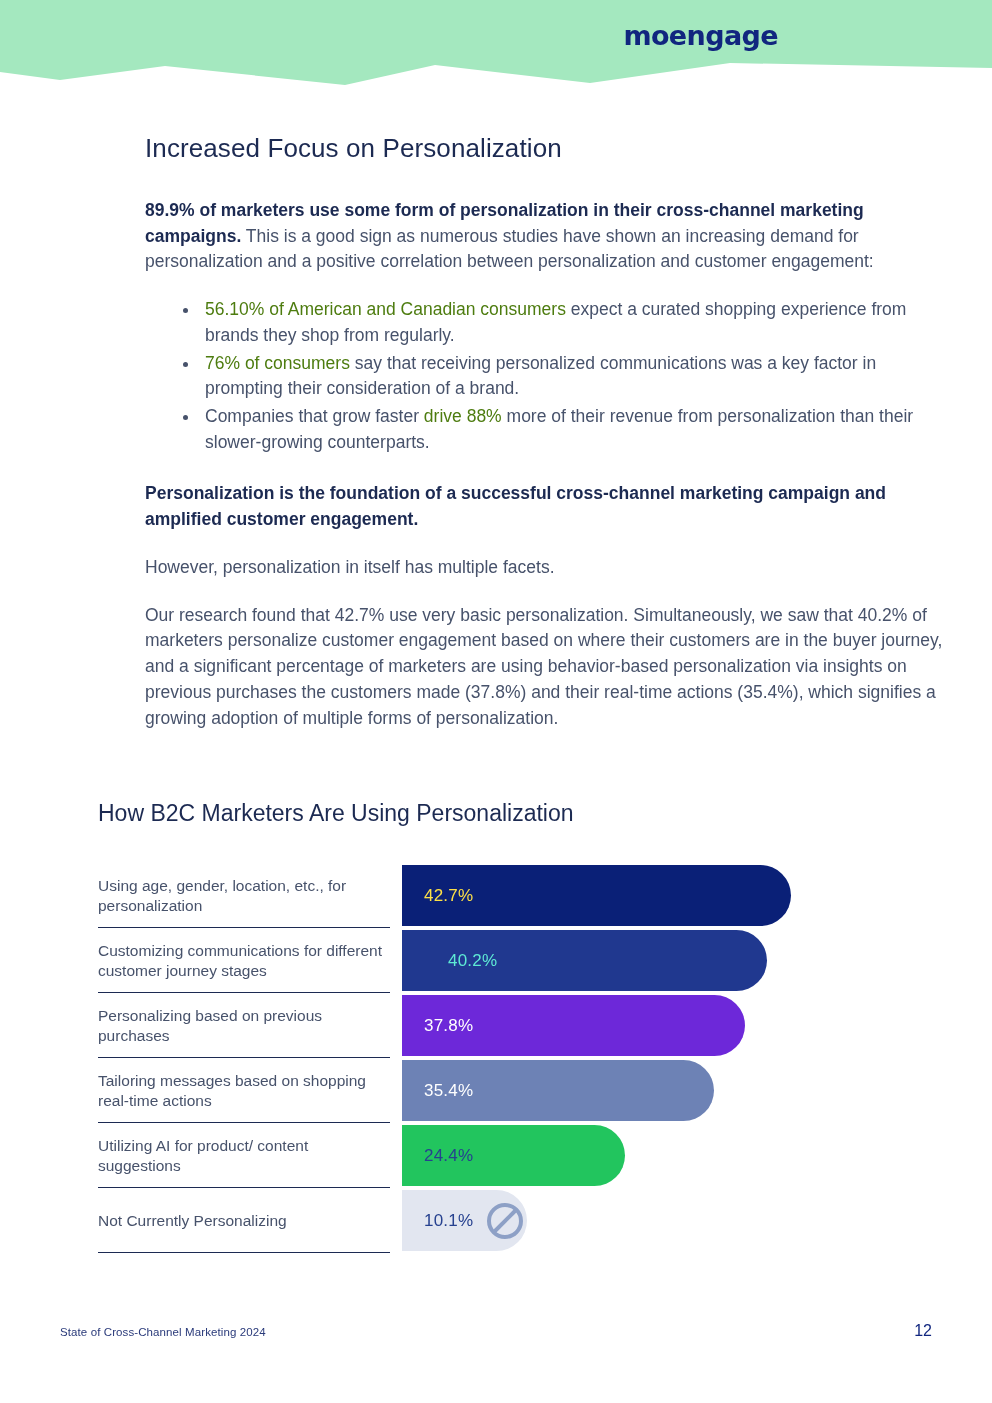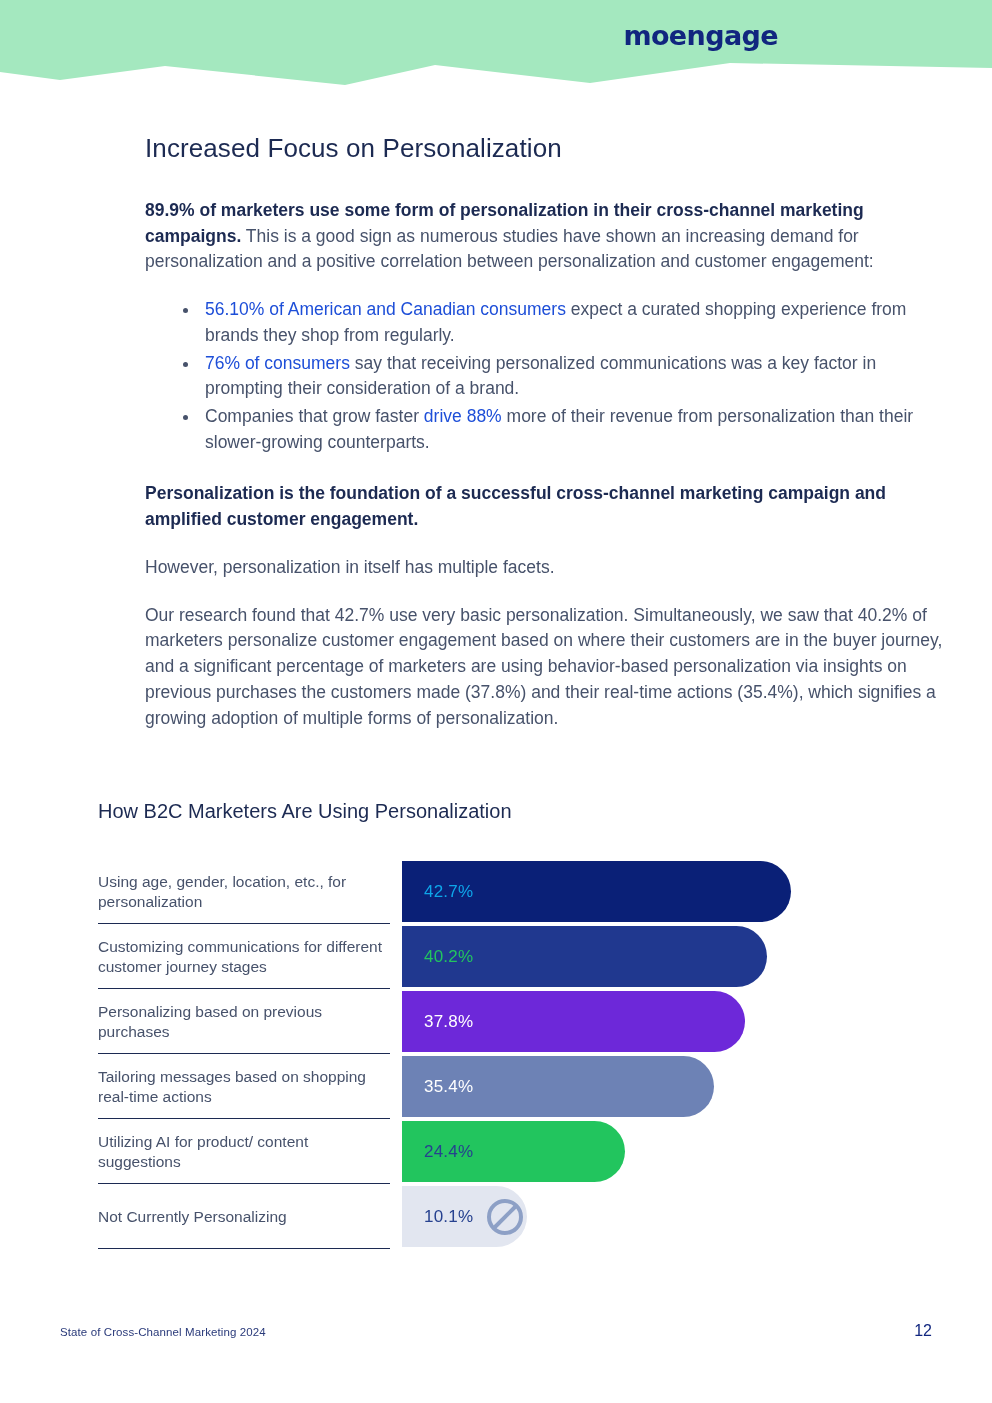--- a/index.html
+++ b/index.html
@@ -62,21 +62,21 @@
   p.para {
     font-size: 17.5px;
     line-height: 1.47;
     color: #47526b;
     margin: 0 0 22px 0;
   }
   .strong-lead {
     font-weight: bold;
     color: #1c2a52;
   }
-  .accent { color: #1d4ed8; }
+  .accent { color: #4d7c0f; }
 
   ul.bullets {
     margin: 0 0 26px 0;
     padding-left: 38px;
     list-style: none;
   }
   ul.bullets li {
     font-size: 17.5px;
     line-height: 1.47;
     color: #47526b;
@@ -98,21 +98,21 @@
   .para-block { margin-top: 28px; }
 
   
   .chart-wrap {
     position: absolute;
     left: 98px;
     top: 800px;
     width: 800px;
   }
   h2.chart-title {
-    font-size: 20px;
+    font-size: 23px;
     font-weight: normal;
     color: #1c2a52;
     margin: 0 0 36px 0;
   }
   .chart-rows { position: relative; }
   .chart-row {
     position: relative;
     height: 65px;
   }
   .row-label {
@@ -224,28 +224,28 @@
   </div>
 
   <div class="chart-wrap">
     <h2 class="chart-title">How B2C Marketers Are Using Personalization</h2>
     <div class="chart-rows" id="chart-rows">
         <div class="chart-row">
           <div class="row-divider top-rule" style="background: transparent;"></div>
           <div class="row-label">Using age, gender, location, etc., for personalization</div>
           <div class="row-divider"></div>
           <div class="bar" style="width: 389px; background: rgb(10, 32, 119);">
-            <span class="bar-value" style="color: #0ea5e9;">42.7%</span>
+            <span class="bar-value" style="color: #fde047;">42.7%</span>
           </div>
         </div>
         <div class="chart-row">
           <div class="row-label">Customizing communications for different customer journey stages</div>
           <div class="row-divider"></div>
           <div class="bar" style="width: 365px; background: rgb(32, 56, 143);">
-            <span class="bar-value" style="color: #22c55e;">40.2%</span>
+            <span class="bar-value" style="color: #5eead4; margin-left: 24px;">40.2%</span>
           </div>
         </div>
         <div class="chart-row">
           <div class="row-label">Personalizing based on previous purchases</div>
           <div class="row-divider"></div>
           <div class="bar" style="width: 343px; background: #6d28d9;">
             <span class="bar-value" style="color: rgb(255, 255, 255);">37.8%</span>
           </div>
         </div>
         <div class="chart-row">

